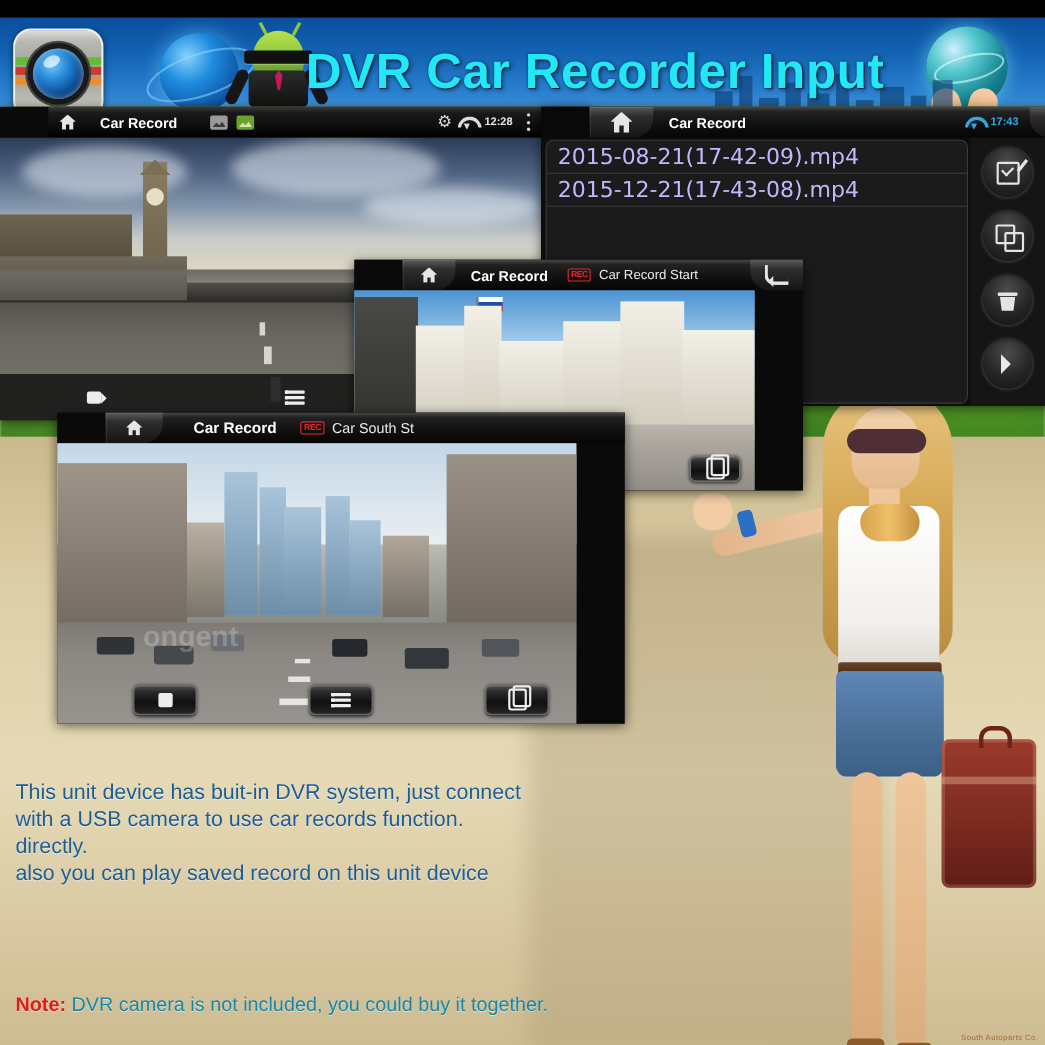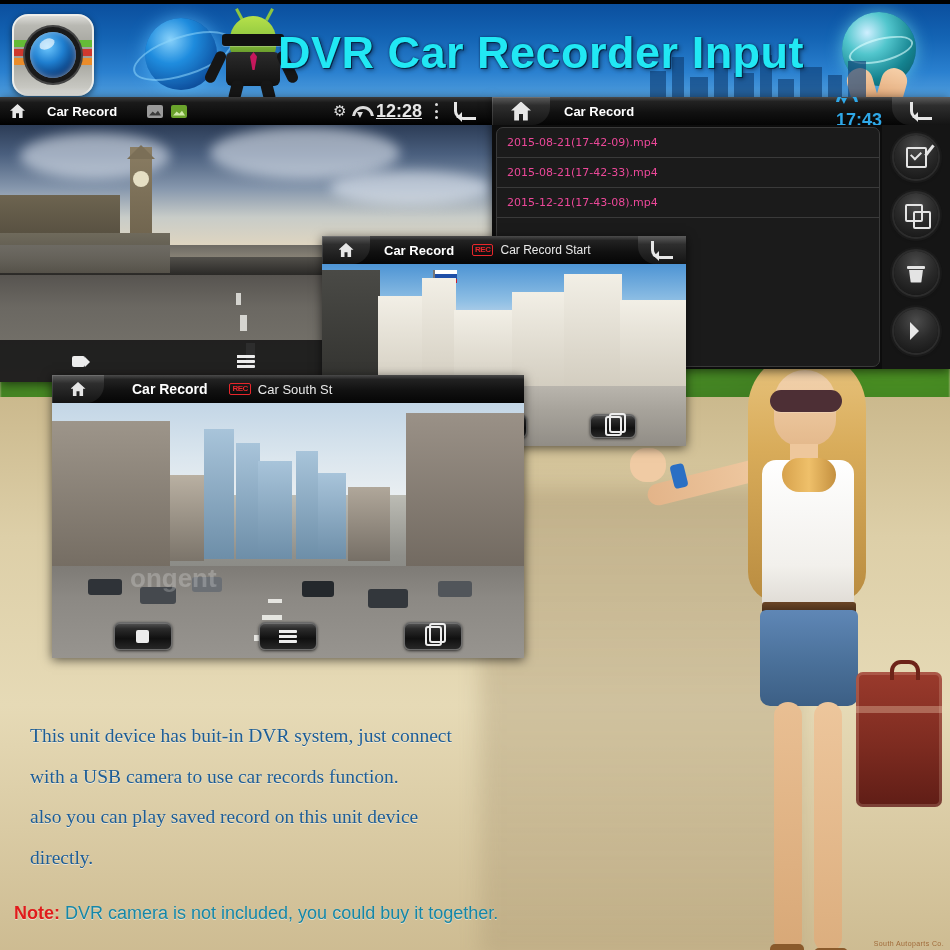--- a/index.html
+++ b/index.html
@@ -1,20 +1,20 @@
 <!DOCTYPE html>
 <html><head>
 <meta charset="utf-8">
 <style>
   html,body{margin:0;padding:0;background:#000;}
   body{width:950px;height:950px;overflow:hidden;font-family:"Liberation Sans",sans-serif;}
   .stage{position:relative;width:950px;height:950px;overflow:hidden;}
 
   
-  .banner{position:absolute;left:0;top:4px;width:950px;height:97px;overflow:hidden;
+  .banner{position:absolute;left:0;top:16px;width:950px;height:97px;overflow:hidden;
     background:linear-gradient(180deg,#0b4f9e 0%,#1464b4 35%,#2a80cf 70%,#57a3e0 100%);}
   .banner .skyline{position:absolute;right:0;bottom:0;width:330px;height:52px;
     background:
       linear-gradient(90deg,transparent 0,transparent 100%);
     opacity:.85;}
   .banner .skyline i{position:absolute;bottom:0;background:#0f3f75;display:block;opacity:.75;}
   .banner-title{position:absolute;left:278px;top:16px;width:560px;height:66px;
     color:#21e8f4;font-size:45px;font-weight:600;line-height:66px;letter-spacing:.5px;
     text-shadow:0 0 2px #0a2f5c,1px 1px 0 #07223f,2px 2px 4px rgba(0,0,0,.45);
     font-family:"Liberation Sans",sans-serif;white-space:nowrap;}
@@ -122,38 +122,38 @@
   .girl .shoe1{position:absolute;left:80px;top:592px;width:34px;height:18px;border-radius:5px;background:#8a5a2b;}
   .girl .shoe2{position:absolute;left:124px;top:596px;width:34px;height:18px;border-radius:5px;background:#8a5a2b;}
   .girl .case{position:absolute;left:166px;top:320px;width:86px;height:135px;border-radius:7px;
     background:linear-gradient(180deg,#9a3a2c 0%,#7d2b20 55%,#5f1d16 100%);
     box-shadow:inset 0 0 0 3px rgba(255,230,200,.18);}
   .girl .case b{position:absolute;left:0;top:34px;width:100%;height:7px;background:rgba(240,210,180,.35);display:block;}
   .girl .case u{position:absolute;left:34px;top:-12px;width:22px;height:16px;border:4px solid #6d2319;
     border-bottom:none;border-radius:11px 11px 0 0;display:block;}
 
   
-  .win{position:absolute;overflow:hidden;background:#0a0a0a;box-shadow:0 2px 10px rgba(0,0,0,.6);}
+  .win{position:absolute;overflow:hidden;background:#0a0a0a;box-shadow:0 2px 10px rgba(0,0,0,.6);padding-left:44px;}
   .titlebar{position:relative;height:28px;background:linear-gradient(180deg,#4a4a4a 0%,#222 16%,#111 55%,#050505 100%);
     display:flex;align-items:center;}
   .tb-home{width:58px;height:28px;position:relative;
     background:linear-gradient(180deg,#5c5c5c 0%,#2e2e2e 30%,#141414 100%);
     border-radius:0 0 18px 0;display:flex;align-items:center;justify-content:center;
     box-shadow:1px 1px 0 rgba(255,255,255,.12) inset;}
   .tb-back{width:58px;height:28px;position:relative;
     background:linear-gradient(180deg,#5c5c5c 0%,#2e2e2e 30%,#141414 100%);
     border-radius:0 0 0 18px;display:flex;align-items:center;justify-content:center;}
   .tb-title{color:#fff;font-size:13px;font-weight:bold;margin-left:14px;white-space:nowrap;}
   .tb-rec{display:flex;align-items:center;margin-left:18px;}
   .rec-badge{color:#e8262b;font-size:8px;font-weight:bold;border:1px solid #e8262b;
     padding:0 2px;line-height:10px;border-radius:2px;letter-spacing:-.5px;}
   .tb-recstart{color:#e9e9e9;font-size:12px;margin-left:7px;white-space:nowrap;}
   .tb-spacer{flex:1;}
-  .tb-right{display:flex;align-items:flex-start;gap:7px;padding-right:4px;flex-direction:column;}
-  .tb-time{color:#2fa8e8;font-size:18px;font-weight:600;text-decoration:underline;}
+  .tb-right{display:flex;align-items:flex-end;gap:7px;padding-right:4px;}
+  .tb-time{color:#2fa8e8;font-size:10px;font-weight:600;}
   .tb-time.white{color:#e7e7e7;}
 
   .ic{display:inline-block;position:relative;}
   .ic-home{width:15px;height:14px;background:#e6e6e6;
     clip-path:polygon(50% 0,100% 48%,84% 48%,84% 100%,60% 100%,60% 66%,40% 66%,40% 100%,16% 100%,16% 48%,0 48%);}
   .ic-home.big{width:20px;height:19px;}
   .ic-back{width:19px;height:15px;border:3px solid #e6e6e6;border-top:none;border-right:none;
     border-radius:0 0 0 9px;}
   .ic-back:after{content:"";position:absolute;left:-5px;bottom:-5px;border:5px solid transparent;
     border-right-color:#e6e6e6;}
@@ -217,21 +217,21 @@
     background:linear-gradient(180deg,#6d6450,#4c4639);}
   #winA .tbar{position:absolute;left:0;top:243px;width:100%;height:42px;
     background:rgba(22,22,22,.88);display:flex;align-items:center;}
   #winA .tbtn{flex:1;display:flex;align-items:center;justify-content:center;}
 
   
   #winB{left:492px;top:97px;width:458px;height:272px;background:#090909;}
   #winB .body{position:absolute;left:0;top:28px;width:458px;height:244px;background:#0d0d0d;}
   #winB .listbox{position:absolute;left:4px;top:2px;width:382px;height:238px;
     background:#1b1b1b;border:1px solid #3a3a3a;border-radius:7px;overflow:hidden;}
-  #winB .row{height:29px;line-height:29px;color:#ec4899;font-size:11px;padding-left:10px;
+  #winB .row{height:29px;line-height:29px;color:#c4b5fd;font-size:20px;padding-left:10px;
     border-bottom:1px solid #3a3a3a;white-space:nowrap;font-family:"DejaVu Sans",sans-serif;}
   #winB .wm{position:absolute;left:148px;top:58px;color:rgba(255,255,255,.09);font-size:34px;
     font-weight:bold;letter-spacing:1px;}
   #winB .sidebar{position:absolute;right:0;top:0;width:68px;height:244px;background:#151515;
     display:flex;flex-direction:column;align-items:center;justify-content:flex-start;padding-top:10px;gap:14px;
     box-sizing:border-box;}
   .rbtn{width:44px;height:44px;border-radius:50%;
     background:radial-gradient(circle at 50% 28%,#4c4c4c 0%,#2a2a2a 48%,#121212 100%);
     box-shadow:0 0 0 2px #2c2c2c,0 0 0 4px #1a1a1a,0 2px 4px rgba(0,0,0,.8);
     display:flex;align-items:center;justify-content:center;}
@@ -278,21 +278,21 @@
     background:linear-gradient(180deg,#7e7b76 0%,#8c8984 35%,#97948f 100%);}
   #winD .dash{position:absolute;background:rgba(245,245,240,.85);}
   #winD .car{position:absolute;border-radius:3px;}
   #winD .wm{position:absolute;left:78px;top:160px;color:rgba(255,255,255,.22);
     font-size:26px;font-weight:bold;}
 
   
   .caption{position:absolute;left:14px;top:708px;width:600px;color:#1d5d96;
     font-size:19.5px;line-height:24.5px;font-weight:500;font-family:"Liberation Sans",sans-serif;
     text-shadow:0 1px 0 rgba(255,255,255,.55);}
-  .caption p{margin:16px;font-family:Liberation Serif, serif;}
+  .caption p{margin:0;}
   .note{position:absolute;left:14px;top:903px;font-size:18px;font-family:"Liberation Sans",sans-serif;
     text-shadow:0 1px 0 rgba(255,255,255,.5);}
   .note .k{color:#e01b1b;font-weight:600;}
   .note .v{color:#1587a8;}
   .wm-corner{position:absolute;right:6px;bottom:3px;font-size:7px;color:rgba(150,90,40,.85);
     letter-spacing:.4px;font-family:"Liberation Sans",sans-serif;}
 </style>
 </head>
 <body>
 
@@ -428,21 +428,20 @@
         <span class="tb-time">17:43</span>
       </div>
       <div class="tb-back" style="margin-left:6px">
         <span class="ic ic-back"></span>
         </div>
     </div>
     <div class="body">
       <div class="wm">ongent</div>
       <div class="listbox">
         <div class="row">2015-08-21(17-42-09).mp4</div>
-        <div class="row">2015-08-21(17-42-33).mp4</div>
         <div class="row">2015-12-21(17-43-08).mp4</div>
       </div>
       <div class="sidebar">
         <div class="rbtn">
           <span class="gl-edit"></span>
           </div>
         <div class="rbtn">
           <span class="gl-copy"></span>
           </div>
         <div class="rbtn">
@@ -548,22 +547,22 @@
         </div>
       <div class="abtn">
         <span class="gl-dev"></span>
         </div>
     </div>
   </div>
 
   <div class="caption">
     <p>This unit device has buit-in DVR system, just connect</p>
     <p>with a USB camera to use car records function.</p>
+    <p>directly.</p>
     <p>also you can play saved record on this unit device</p>
-    <p>directly.</p>
   </div>
 
   <div class="note">
     <span class="k">Note</span><span class="k">:</span><span class="v"> DVR camera is not included, you could buy it together.</span>
   </div>
 
   <div class="wm-corner">South Autoparts Co.</div>
 
 </div>
 

